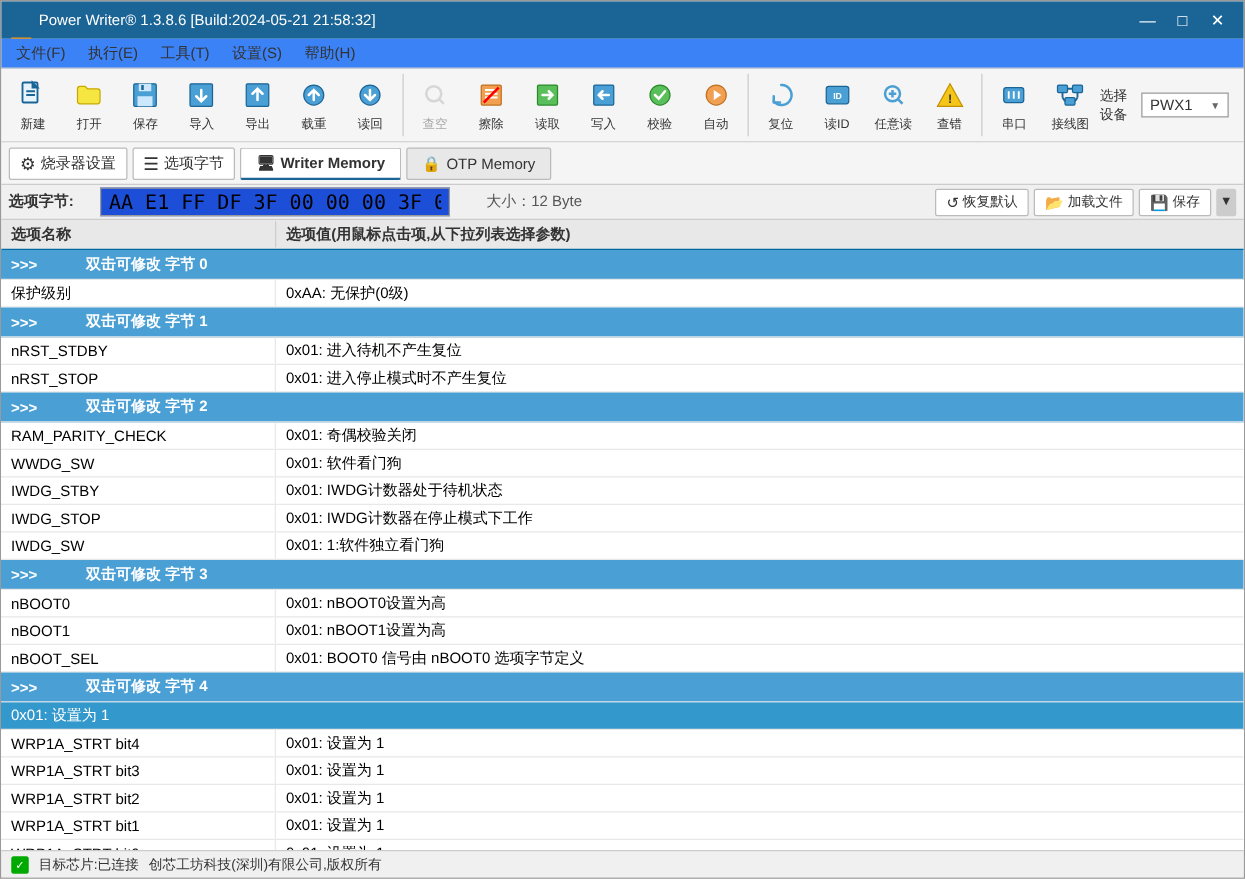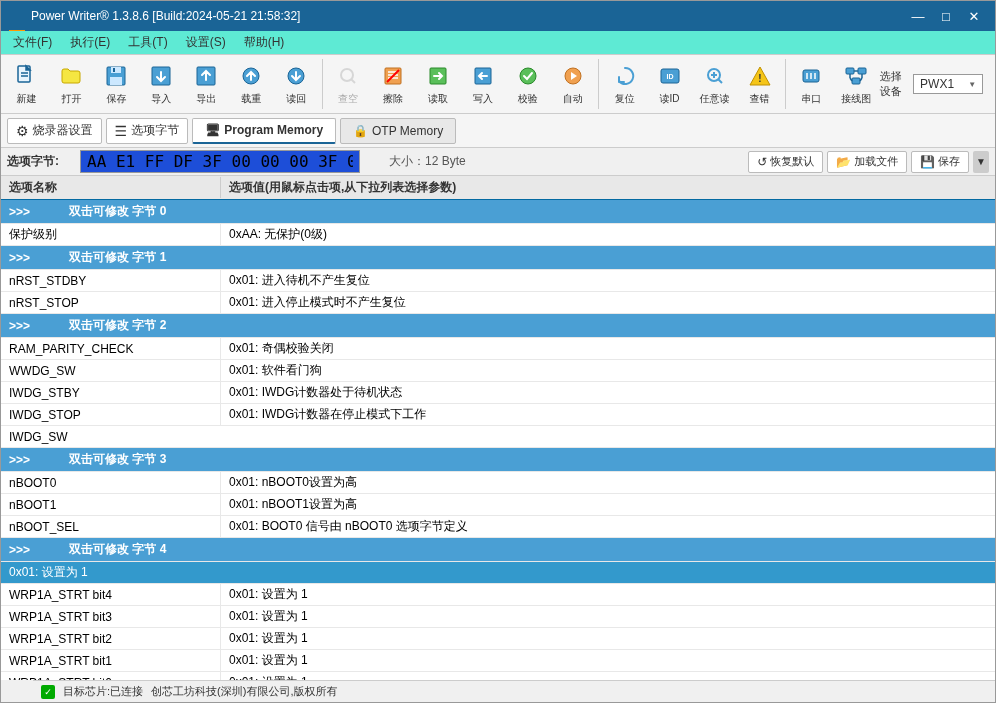--- a/index.html
+++ b/index.html
@@ -56,21 +56,21 @@
       color: white;
       font-size: 13px;
       cursor: pointer;
       display: flex;
       align-items: center;
       justify-content: center;
     }
 
     
     .menu-bar {
-      background: #5eead4;
+      background: #3b82f6;
       height: 24px;
       display: flex;
       align-items: center;
       padding: 0 4px;
       border-bottom: 1px solid #ccc;
       flex-shrink: 0;
       gap: 2px;
     }
     .menu-item {
       padding: 2px 8px;
@@ -293,21 +293,20 @@
       background: #f0f0f0;
       border-top: 1px solid #ccc;
       height: 22px;
       display: flex;
       align-items: center;
       padding: 0 8px;
       gap: 8px;
       flex-shrink: 0;
       font-size: 11px;
       color: #333;
-      margin-left: 32px;
     }
     .status-dot {
       width: 14px;
       height: 14px;
       background: #00aa00;
       border-radius: 2px;
       display: flex;
       align-items: center;
       justify-content: center;
     }
@@ -557,21 +556,21 @@
   <button class="sub-btn">
     <span class="icon">⚙</span>
     <span>烧录器设置</span>
   </button>
   <button class="sub-btn">
     <span class="icon">☰</span>
     <span>选项字节</span>
   </button>
   <button class="prog-btn active">
     <span class="icon">🖥</span>
-    <span>Program Memory</span>
+    <span>Writer Memory</span>
   </button>
   <button class="prog-btn">
     <span class="icon">🔒</span>
     <span>OTP Memory</span>
   </button>
 </div>
 
 <div class="option-bar">
   <span class="option-label">选项字节:</span>
   <input class="option-hex" type="text" value="AA E1 FF DF 3F 00 00 00 3F 00 00 00" style="">
@@ -634,20 +633,21 @@
     <div class="table-row">
       <div class="cell">IWDG_STBY</div>
       <div class="cell">0x01: IWDG计数器处于待机状态</div>
     </div>
     <div class="table-row">
       <div class="cell">IWDG_STOP</div>
       <div class="cell">0x01: IWDG计数器在停止模式下工作</div>
     </div>
     <div class="table-row">
       <div class="cell">IWDG_SW</div>
+      <div class="cell">0x01: 1:软件独立看门狗</div>
     </div>
     <div class="table-row section-header">
       <div class="cell">&gt;&gt;&gt;</div>
       <div class="cell" style="flex: 1 1 0%;">双击可修改 字节 3</div>
     </div>
     <div class="table-row">
       <div class="cell">nBOOT0</div>
       <div class="cell">0x01: nBOOT0设置为高</div>
     </div>
     <div class="table-row">

